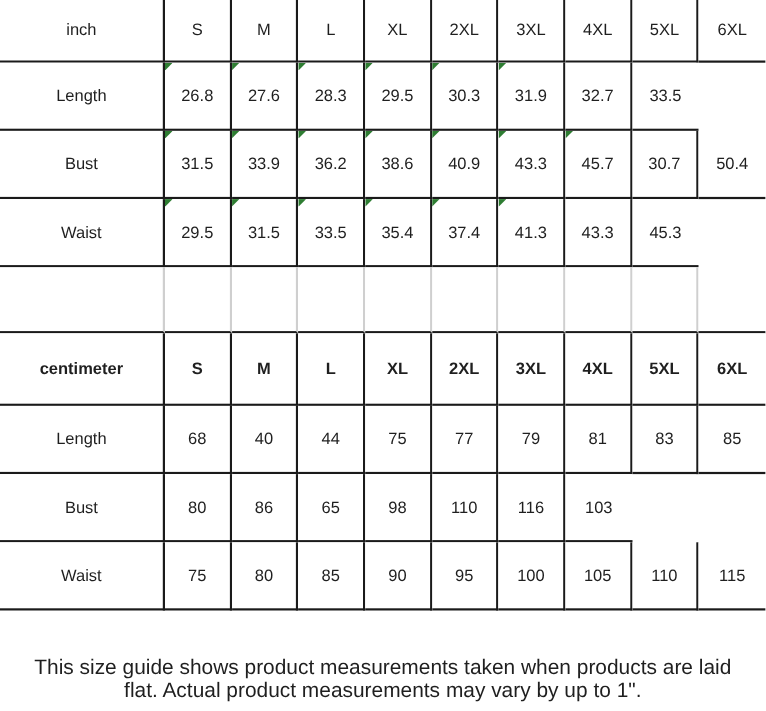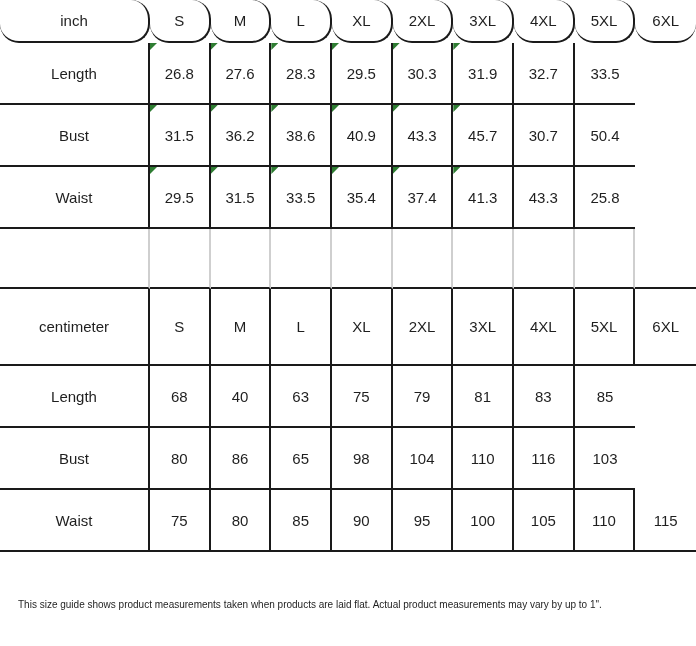--- a/index.html
+++ b/index.html
@@ -19,40 +19,40 @@
   .cell{
     position:relative;box-sizing:border-box;
     display:flex;align-items:center;justify-content:center;
     border-right:2px solid var(--border);
     border-bottom:2px solid var(--border);
     font-size:15px;text-align:center;white-space:nowrap;
     background:#ffffff;
   }
   .cell:last-child{border-right:none;}
   
-  .t-inch .hrow .cell{height:43px;border-radius:19px;}
+  .t-inch .hrow .cell{height:57px;}
   .t-inch .drow .cell{height:62px;}
-  .t-centimeter .hrow .cell{height:77px;}
+  .t-centimeter .hrow .cell{height:66px;font-weight:bold;}
   .t-centimeter .drow .cell{height:62px;}
   
   .gap .cell{
     height:60px;
     border-right:2px solid var(--gapline);
     border-bottom:2px solid var(--border);
   }
   .gap .cell:last-child{border-right:none;}
   
   .tri{
     position:absolute;top:0;left:0;width:7px;height:7px;
     background:var(--marker);
     clip-path:polygon(0 0,100% 0,0 100%);
   }
   .note{
     margin:42px auto 0 auto;width:660px;
-    text-align:left;font-size:10px;line-height:21px;color:var(--text);
+    text-align:center;font-size:19px;line-height:21px;color:var(--text);
   }
 </style>
 </head>
 <body>
 
 <div class="sheet">
   <div class="table t-inch" id="table-inch">
       <div class="grid-row hrow">
         <div class="cell">inch</div>
         <div class="cell">S</div>
@@ -72,38 +72,39 @@
         <div class="cell">28.3<span class="tri"></span></div>
         <div class="cell">29.5<span class="tri"></span></div>
         <div class="cell">30.3<span class="tri"></span></div>
         <div class="cell">31.9<span class="tri"></span></div>
         <div class="cell">32.7</div>
         <div class="cell">33.5</div>
       </div>
       <div class="grid-row drow">
         <div class="cell">Bust</div>
         <div class="cell">31.5<span class="tri"></span></div>
+        <div class="cell">33.9<span class="tri"></span></div>
         <div class="cell">36.2<span class="tri"></span></div>
         <div class="cell">38.6<span class="tri"></span></div>
         <div class="cell">40.9<span class="tri"></span></div>
         <div class="cell">43.3<span class="tri"></span></div>
         <div class="cell">45.7<span class="tri"></span></div>
         <div class="cell">30.7</div>
         <div class="cell">50.4</div>
       </div>
       <div class="grid-row drow">
         <div class="cell">Waist</div>
         <div class="cell">29.5<span class="tri"></span></div>
         <div class="cell">31.5<span class="tri"></span></div>
         <div class="cell">33.5<span class="tri"></span></div>
         <div class="cell">35.4<span class="tri"></span></div>
         <div class="cell">37.4<span class="tri"></span></div>
         <div class="cell">41.3<span class="tri"></span></div>
         <div class="cell">43.3</div>
-        <div class="cell">25.8</div>
+        <div class="cell">45.3</div>
       </div>
     </div>
   <div class="gap grid-row" id="gap-row">
       <div class="cell"></div>
       <div class="cell"></div>
       <div class="cell"></div>
       <div class="cell"></div>
       <div class="cell"></div>
       <div class="cell"></div>
       <div class="cell"></div>
@@ -121,34 +122,34 @@
         <div class="cell">2XL</div>
         <div class="cell">3XL</div>
         <div class="cell">4XL</div>
         <div class="cell">5XL</div>
         <div class="cell">6XL</div>
       </div>
       <div class="grid-row drow">
         <div class="cell">Length</div>
         <div class="cell">68</div>
         <div class="cell">40</div>
-        <div class="cell">63</div>
+        <div class="cell">44</div>
         <div class="cell">75</div>
+        <div class="cell">77</div>
         <div class="cell">79</div>
         <div class="cell">81</div>
         <div class="cell">83</div>
         <div class="cell">85</div>
       </div>
       <div class="grid-row drow">
         <div class="cell">Bust</div>
         <div class="cell">80</div>
         <div class="cell">86</div>
         <div class="cell">65</div>
         <div class="cell">98</div>
-        <div class="cell">104</div>
         <div class="cell">110</div>
         <div class="cell">116</div>
         <div class="cell">103</div>
       </div>
       <div class="grid-row drow">
         <div class="cell">Waist</div>
         <div class="cell">75</div>
         <div class="cell">80</div>
         <div class="cell">85</div>
         <div class="cell">90</div>

